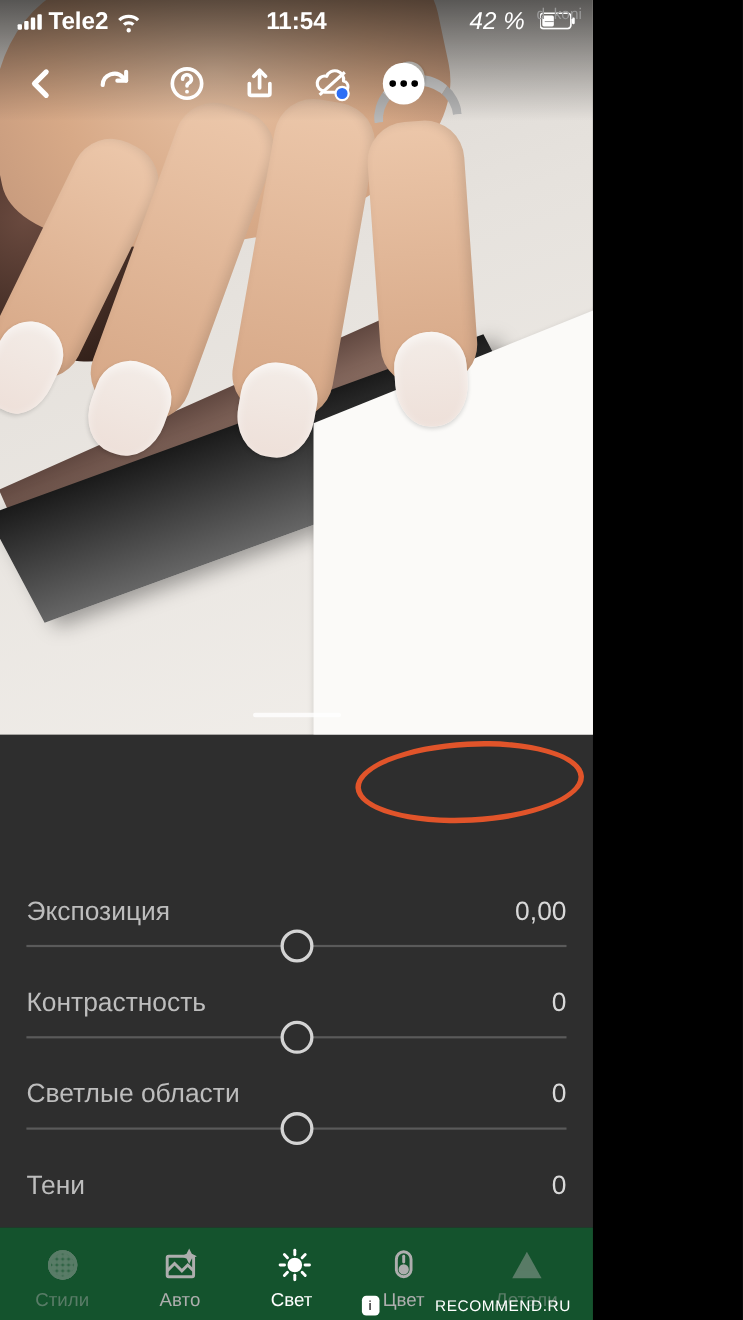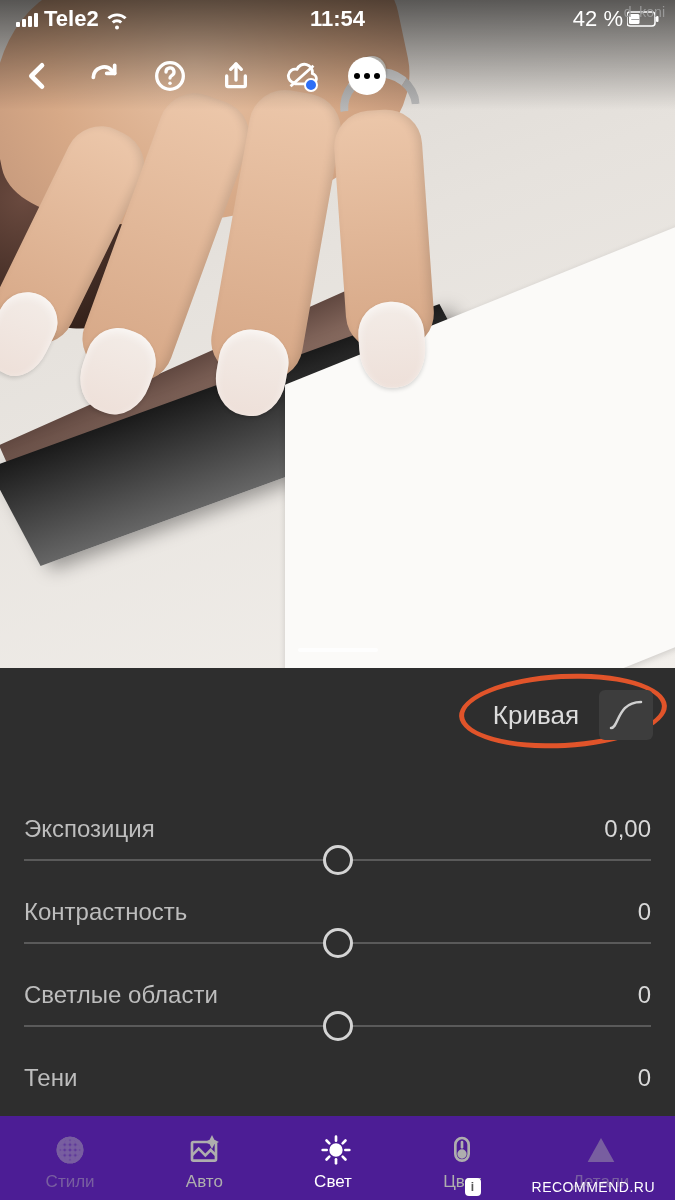--- a/index.html
+++ b/index.html
@@ -1,26 +1,26 @@
 <!DOCTYPE html>
 <html><head>
 <meta charset="utf-8">
 <style>
   * { margin:0; padding:0; box-sizing:border-box; -webkit-font-smoothing:antialiased; }
   html,body { width:675px; height:1200px; overflow:hidden; background:#000;
               font-family:-apple-system,"Helvetica Neue",Arial,sans-serif; color:#fff; }
-  .screen { position:relative; width:675px; height:1200px; background:#222; }
+  .screen { position:relative; width:539px; height:1200px; background:#222; }
 
   
   .statusbar { position:absolute; top:0; left:0; right:0; height:38px;
                display:flex; align-items:center; padding:0 16px; font-size:22px;
                font-weight:600; color:#fff; z-index:5; }
   .sb-left { display:flex; align-items:center; gap:6px; }
   .sb-center { position:absolute; left:50%; transform:translateX(-50%); font-weight:600; }
-  .sb-right { margin-left:auto; display:flex; align-items:center; gap:4px; font-weight:500;}
+  .sb-right { margin-left:auto; display:flex; align-items:center; gap:14px; font-weight:500;font-style:italic;}
   .signal-icon { display:flex; align-items:flex-end; gap:2px; height:16px; }
   .signal-icon span { width:4px; background:#fff; border-radius:1px; }
   .signal-icon span:nth-child(1){height:5px}.signal-icon span:nth-child(2){height:8px}
   .signal-icon span:nth-child(3){height:11px}.signal-icon span:nth-child(4){height:14px}
   .wifi-icon, .batt-icon { display:inline-flex; }
 
   .watermark-user { position:absolute; top:4px; right:10px; font-size:14px; color:#999; z-index:7;}
 
   
   .topbar { position:absolute; top:48px; left:0; right:0; height:56px;
@@ -84,21 +84,21 @@
   .sliders { position:absolute; top:110px; left:24px; right:24px; }
   .slider-row { margin-bottom:18px; }
   .slider-head { display:flex; justify-content:space-between; font-size:24px; color:#bdbdbd; margin-bottom:16px;margin-top:37px;}
   .slider-head .val{ color:#d8d8d8;}
   .track { position:relative; height:2px; background:#5a5a5a; }
   .knob { position:absolute; top:50%; left:50%; transform:translate(-50%,-50%);
           width:30px; height:30px; border-radius:50%; border:3px solid #d4d4d4; background:#2e2e2e;}
   .slider-row.short .track { opacity:0; } 
 
   
-  .bottombar { position:absolute; bottom:0; left:0; right:0; height:84px; background:#4c1d95;
+  .bottombar { position:absolute; bottom:0; left:0; right:0; height:84px; background:#14532d;
                display:flex; justify-content:space-around; align-items:flex-end; padding-bottom:8px;}
   .bottombar .item { display:flex; flex-direction:column; align-items:center; gap:6px;
                      font-size:17px; color:#aeaeae; position:relative;}
   .bottombar .item.active { color:#fff;align-items:flex-end;}
   .bottombar .item.faded { opacity:.45;}
   .bottombar svg { width:32px; height:32px; }
 
   .watermark { position:absolute; bottom:4px; right:20px; display:flex; align-items:center;
                gap:4px; z-index:10;}
   .wm-badge { background:#fff; color:#555; font-size:12px; font-weight:700;
@@ -200,28 +200,20 @@
     </div>
     <div class="more-dots">
         <span></span>
         <span></span>
         <span></span>
       </div>
   </div>
 
   <div class="panel">
     <div class="highlight-ring"></div>
-    <div class="curve-row">
-      <span class="curve-label">Кривая</span>
-      <span class="curve-box">
-        <svg width="38" height="34" viewBox="0 0 38 34" fill="none" stroke="#d0d0d0" stroke-width="2.5" stroke-linecap="round">
-            <path d="M4 30 C 12 30, 10 4, 34 4"></path>
-          </svg>
-      </span>
-    </div>
 
     <div class="sliders">
       <div class="slider-row">
         <div class="slider-head">
           <span>Экспозиция</span>
           <span class="val">0,00</span>
         </div>
         <div class="track">
             <div class="knob"></div>
           </div>

